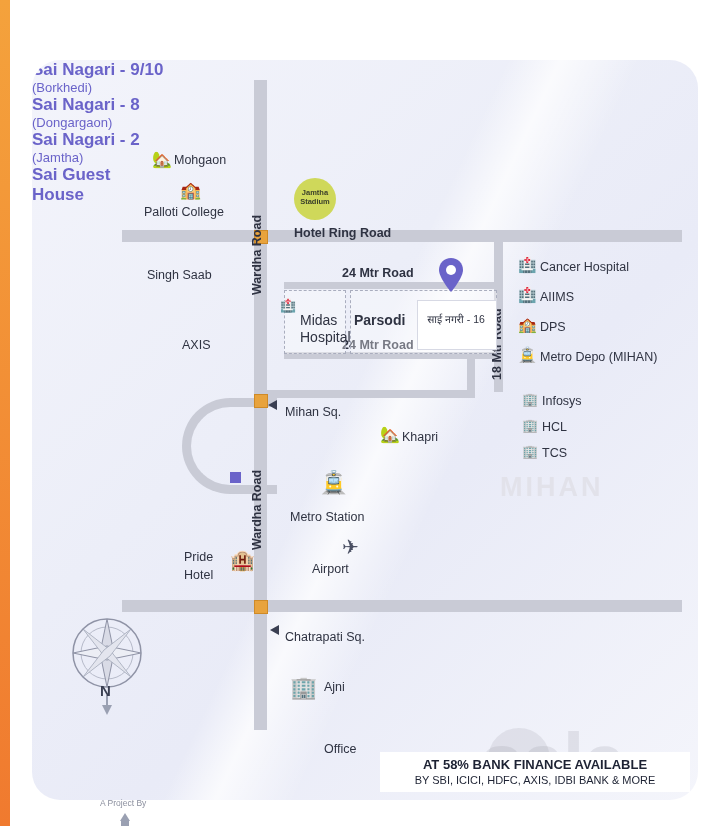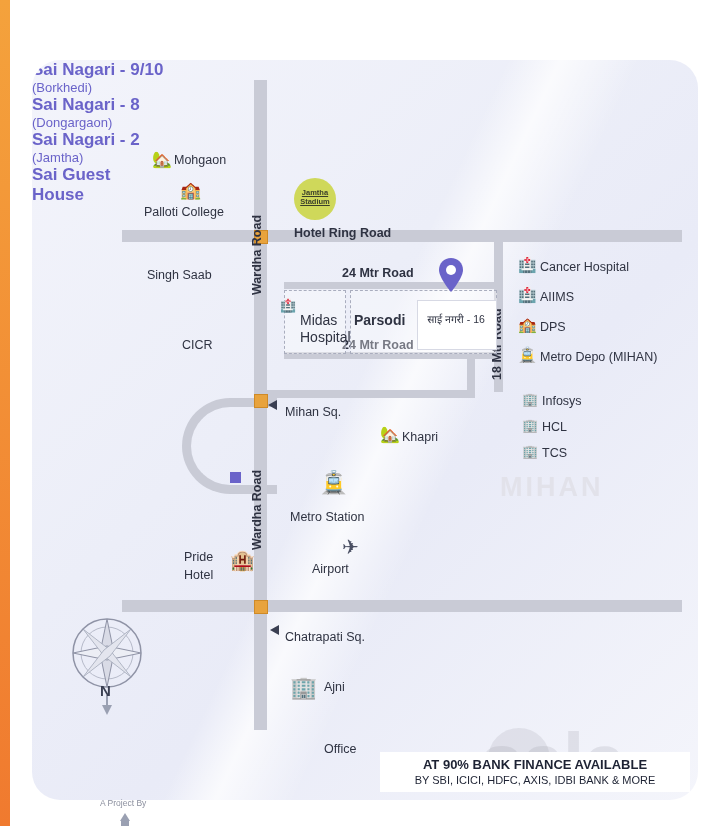--- a/index.html
+++ b/index.html
@@ -139,24 +139,24 @@
     <div class="icon" style="left:148px;top:120px;font-size:17px;">🏫</div>
     <div class="lbl" style="left:112px;top:145px;">Palloti College</div>
 
     <div class="big-purple" style="left:283px;top:62px;">Sai Nagari - 8</div>
     <div class="sub" style="left:300px;top:86px;">(Dongargaon)</div>
 
     <div class="big-purple" style="left:305px;top:116px;">Sai Nagari - 2</div>
     <div class="sub" style="left:360px;top:138px;">(Jamtha)</div>
 
     <div style="position:absolute;left:262px;top:118px;width:42px;height:42px;border-radius:50%;background:#cfd85a;"></div>
-    <div style="position:absolute;left:262px;top:128px;width:42px;text-align:center;font-size:7.5px;color:#3a3f2a;line-height:1.2;font-weight:bold;text-decoration:underline;">Jamtha<br>Stadium</div>
+    <div style="position:absolute;left:262px;top:128px;width:42px;text-align:center;font-size:7.5px;color:#3a3f2a;line-height:1.2;font-weight:bold;">Jamtha<br>Stadium</div>
 
     <div class="lbl" style="left:115px;top:208px;">Singh Saab</div>
-    <div class="lbl" style="left:150px;top:278px;">CICR</div>
+    <div class="lbl" style="left:150px;top:278px;">AXIS</div>
 
     <div class="plot-block" style="left:252px;top:230px;width:60px;height:62px;"></div>
     <div class="plot-block" style="left:318px;top:230px;width:145px;height:62px;"></div>
 
     <div class="icon" style="left:248px;top:238px;font-size:13px;">🏥</div>
     <div style="position:absolute;left:244px;top:252px;font-size:14px;color:#2f3342;line-height:1.2;margin-left:24px;">Midas<br>Hospital</div>
 
     <div class="lbl b" style="left:322px;top:252px;font-size:14px;">Parsodi</div>
 
     <div class="site-box" style="left:385px;top:240px;width:78px;height:48px;"></div>
@@ -228,21 +228,21 @@
       <path d="M45 110 L40 100 L50 100 Z" fill="#9aa0b2"></path>
     </svg>
     <div style="position:absolute;left:68px;top:622px;font-size:15px;font-weight:bold;color:#3a3f52;">N</div>
 
   </div>
 
   <div class="wm-circle"></div>
   <div class="watermark">sale</div>
 
   <div class="banner">
-    <div class="banner-mid">AT 90% BANK FINANCE AVAILABLE</div>
+    <div class="banner-mid">AT 58% BANK FINANCE AVAILABLE</div>
     <div class="banner-bot">BY SBI, ICICI, HDFC, AXIS, IDBI BANK &amp; MORE</div>
   </div>
 
   <div class="project-by">A Project By</div>
   <svg style="position:absolute;left:98px;top:812px;" width="34" height="16" viewBox="0 0 34 16">
     <path d="M17 1 L22 9 H12 Z" fill="#9aa0b2"></path>
     <rect x="13" y="9" width="8" height="6" fill="#9aa0b2"></rect>
   </svg>
 
 </div>

